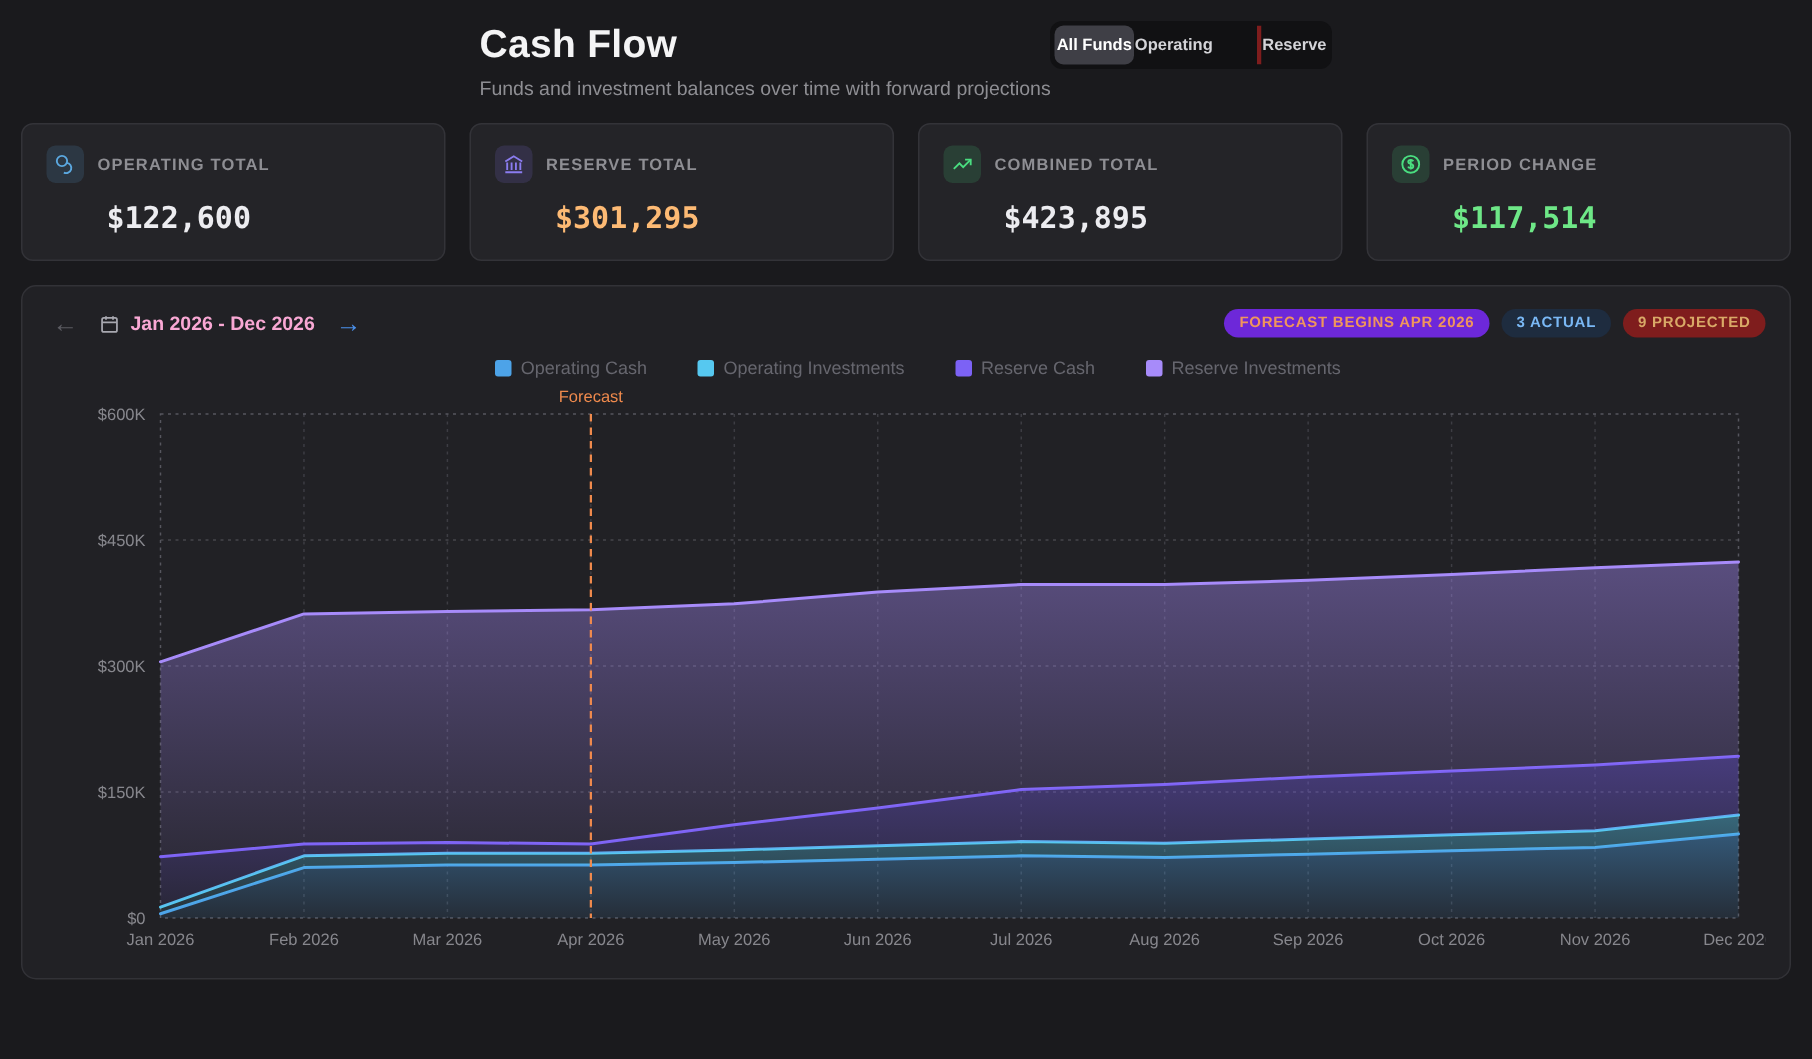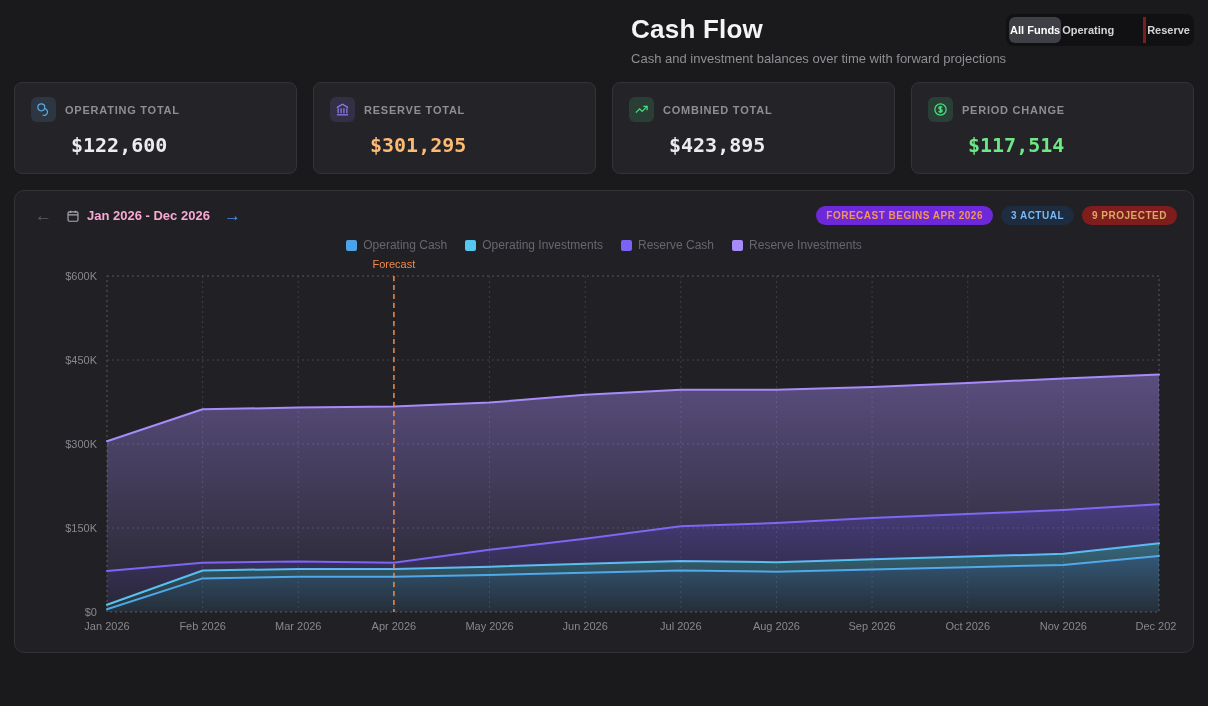--- a/index.html
+++ b/index.html
@@ -7,21 +7,21 @@
     margin: 0; padding: 0;
     width: 1208px; height: 706px;
     background: #1a1a1d;
     color: #e4e4e7;
     font-family: "Liberation Sans", sans-serif;
     overflow: hidden;
   }
   .page { padding: 12px 14px; }
 
   
-  .top { display: flex; justify-content: flex-end; align-items: flex-start; }
+  .top { display: flex; justify-content: center; align-items: flex-start; }
   .page-title { margin: 2px 0 0 0; font-size: 26px; font-weight: bold; color: #f4f4f5; letter-spacing: .2px; }
   .page-subtitle { margin-top: 6px; font-size: 13px; color: #8e8e93; }
   .segmented { display: flex; align-items: stretch; background: #111113; border-radius: 8px; padding: 3px; margin-top: 2px; }
   .seg-btn { border: none; background: transparent; color: #d4d4d8; font-size: 11px;
              padding: 7px 1px; border-radius: 6px; cursor: pointer; font-family: inherit; font-weight: bold; }
   .seg-btn.active { background: #3f3f46; color: #ffffff; }
   .seg-btn.divided { border-left: 3px solid #7f1d1d; border-radius: 0 6px 6px 0; margin-left: 28px; }
 
   
   .cards { display: flex; gap: 16px; margin-top: 16px; }
@@ -35,34 +35,34 @@
   .panel { margin-top: 16px; background: #212125; border: 1px solid #323237; border-radius: 10px; padding: 14px 16px 6px; }
   .panel-head { display: flex; align-items: center; gap: 10px; }
   .nav-arrow { background: none; border: none; font-size: 17px; line-height: 1; cursor: pointer; padding: 2px 4px; font-family: inherit; }
   .nav-arrow.prev { color: #5c5c62; }
   .nav-arrow.next { color: #4a8fe8; }
   .range-wrap { display: flex; align-items: center; gap: 7px; }
   .range-label { font-size: 13px; font-weight: bold; color: #f9a8d4; }
   .badges { margin-left: auto; display: flex; gap: 8px; }
   .badge { font-size: 10px; font-weight: bold; letter-spacing: .05em; padding: 4px 10px; border-radius: 10px; white-space: nowrap; }
   .legend { display: flex; justify-content: center; gap: 18px; margin-top: 12px; }
-  .legend-item { display: flex; align-items: center; gap: 6px; }
+  .legend-item { display: flex; align-items: center; gap: 6px; margin-left: 16px; }
   .legend-swatch { width: 11px; height: 11px; border-radius: 2px; }
   .legend-label { font-size: 12px; color: #66666e; }
   svg.chart { display: block; margin-top: 2px; font-family: "Liberation Sans", sans-serif; }
 </style>
 </head>
 <body>
 
 <div class="page">
 
   <div class="top">
     <div>
       <h1 class="page-title">Cash Flow</h1>
-      <div class="page-subtitle">Cash and investment balances over time with forward projections</div>
+      <div class="page-subtitle">Funds and investment balances over time with forward projections</div>
     </div>
     <div class="segmented">
       <button class="seg-btn active">All Funds</button>
       <button class="seg-btn">Operating</button>
       <button class="seg-btn divided">Reserve</button>
     </div>
   </div>
 
   <div class="cards">
 

